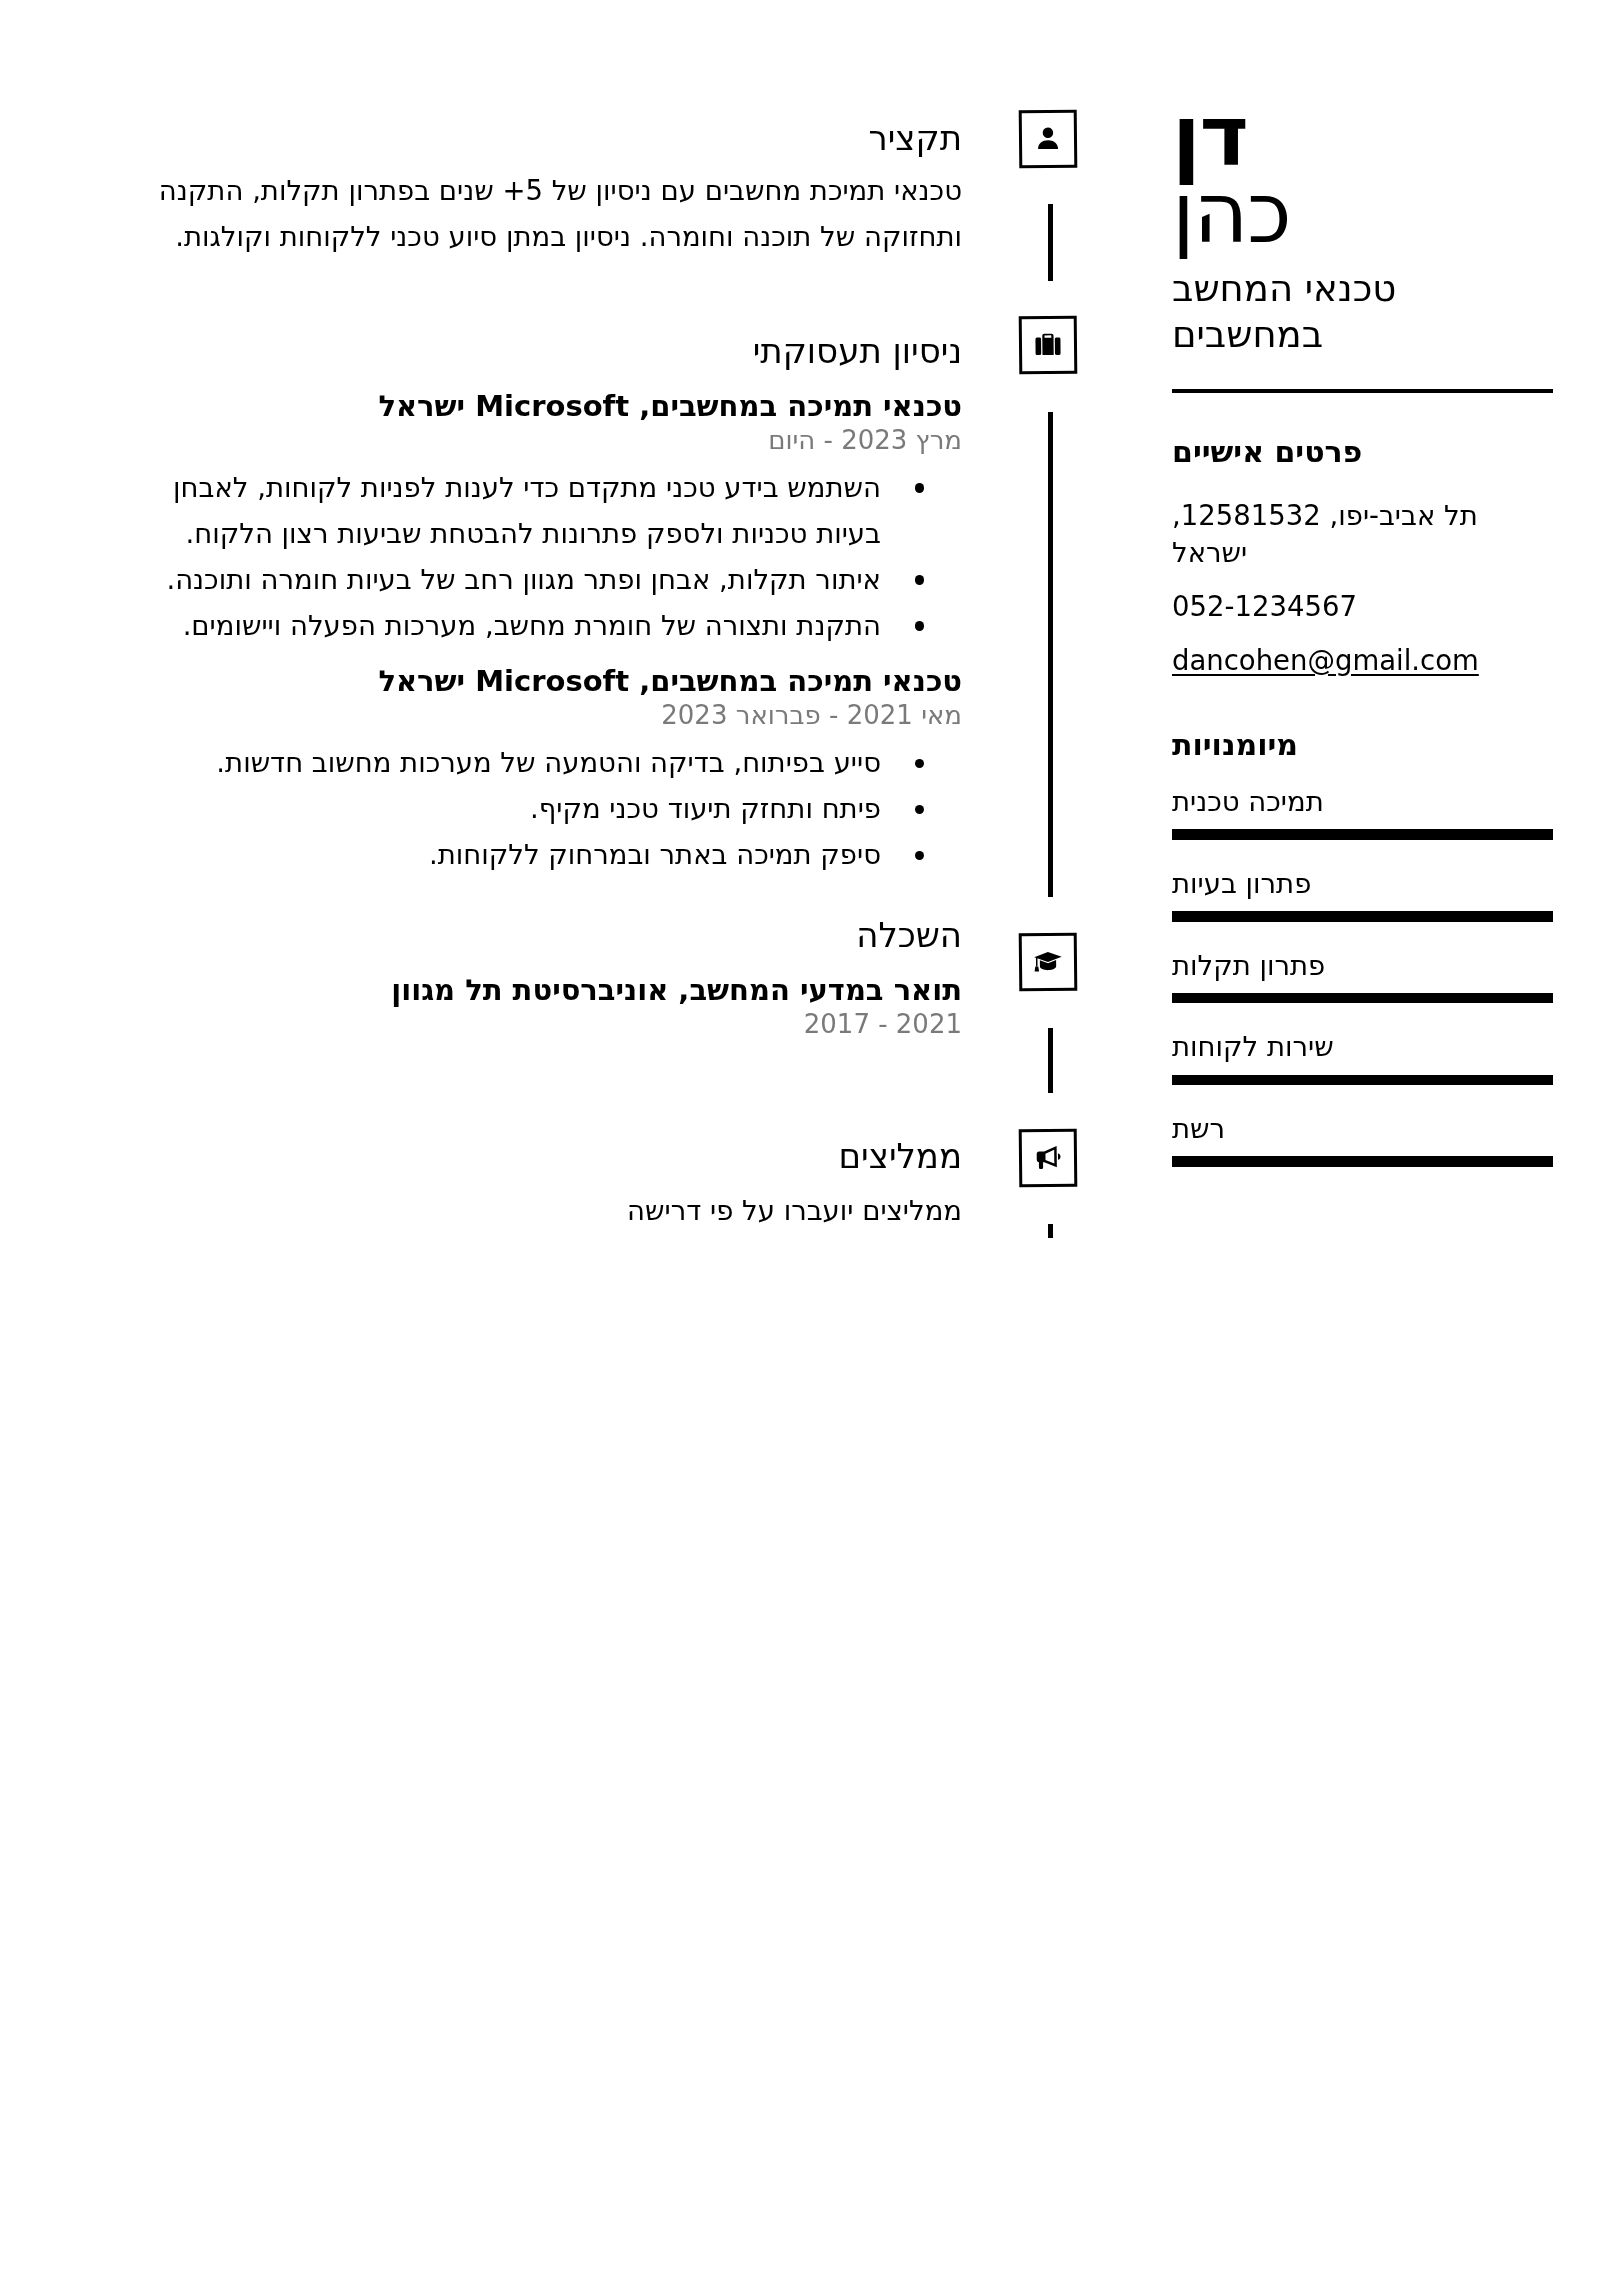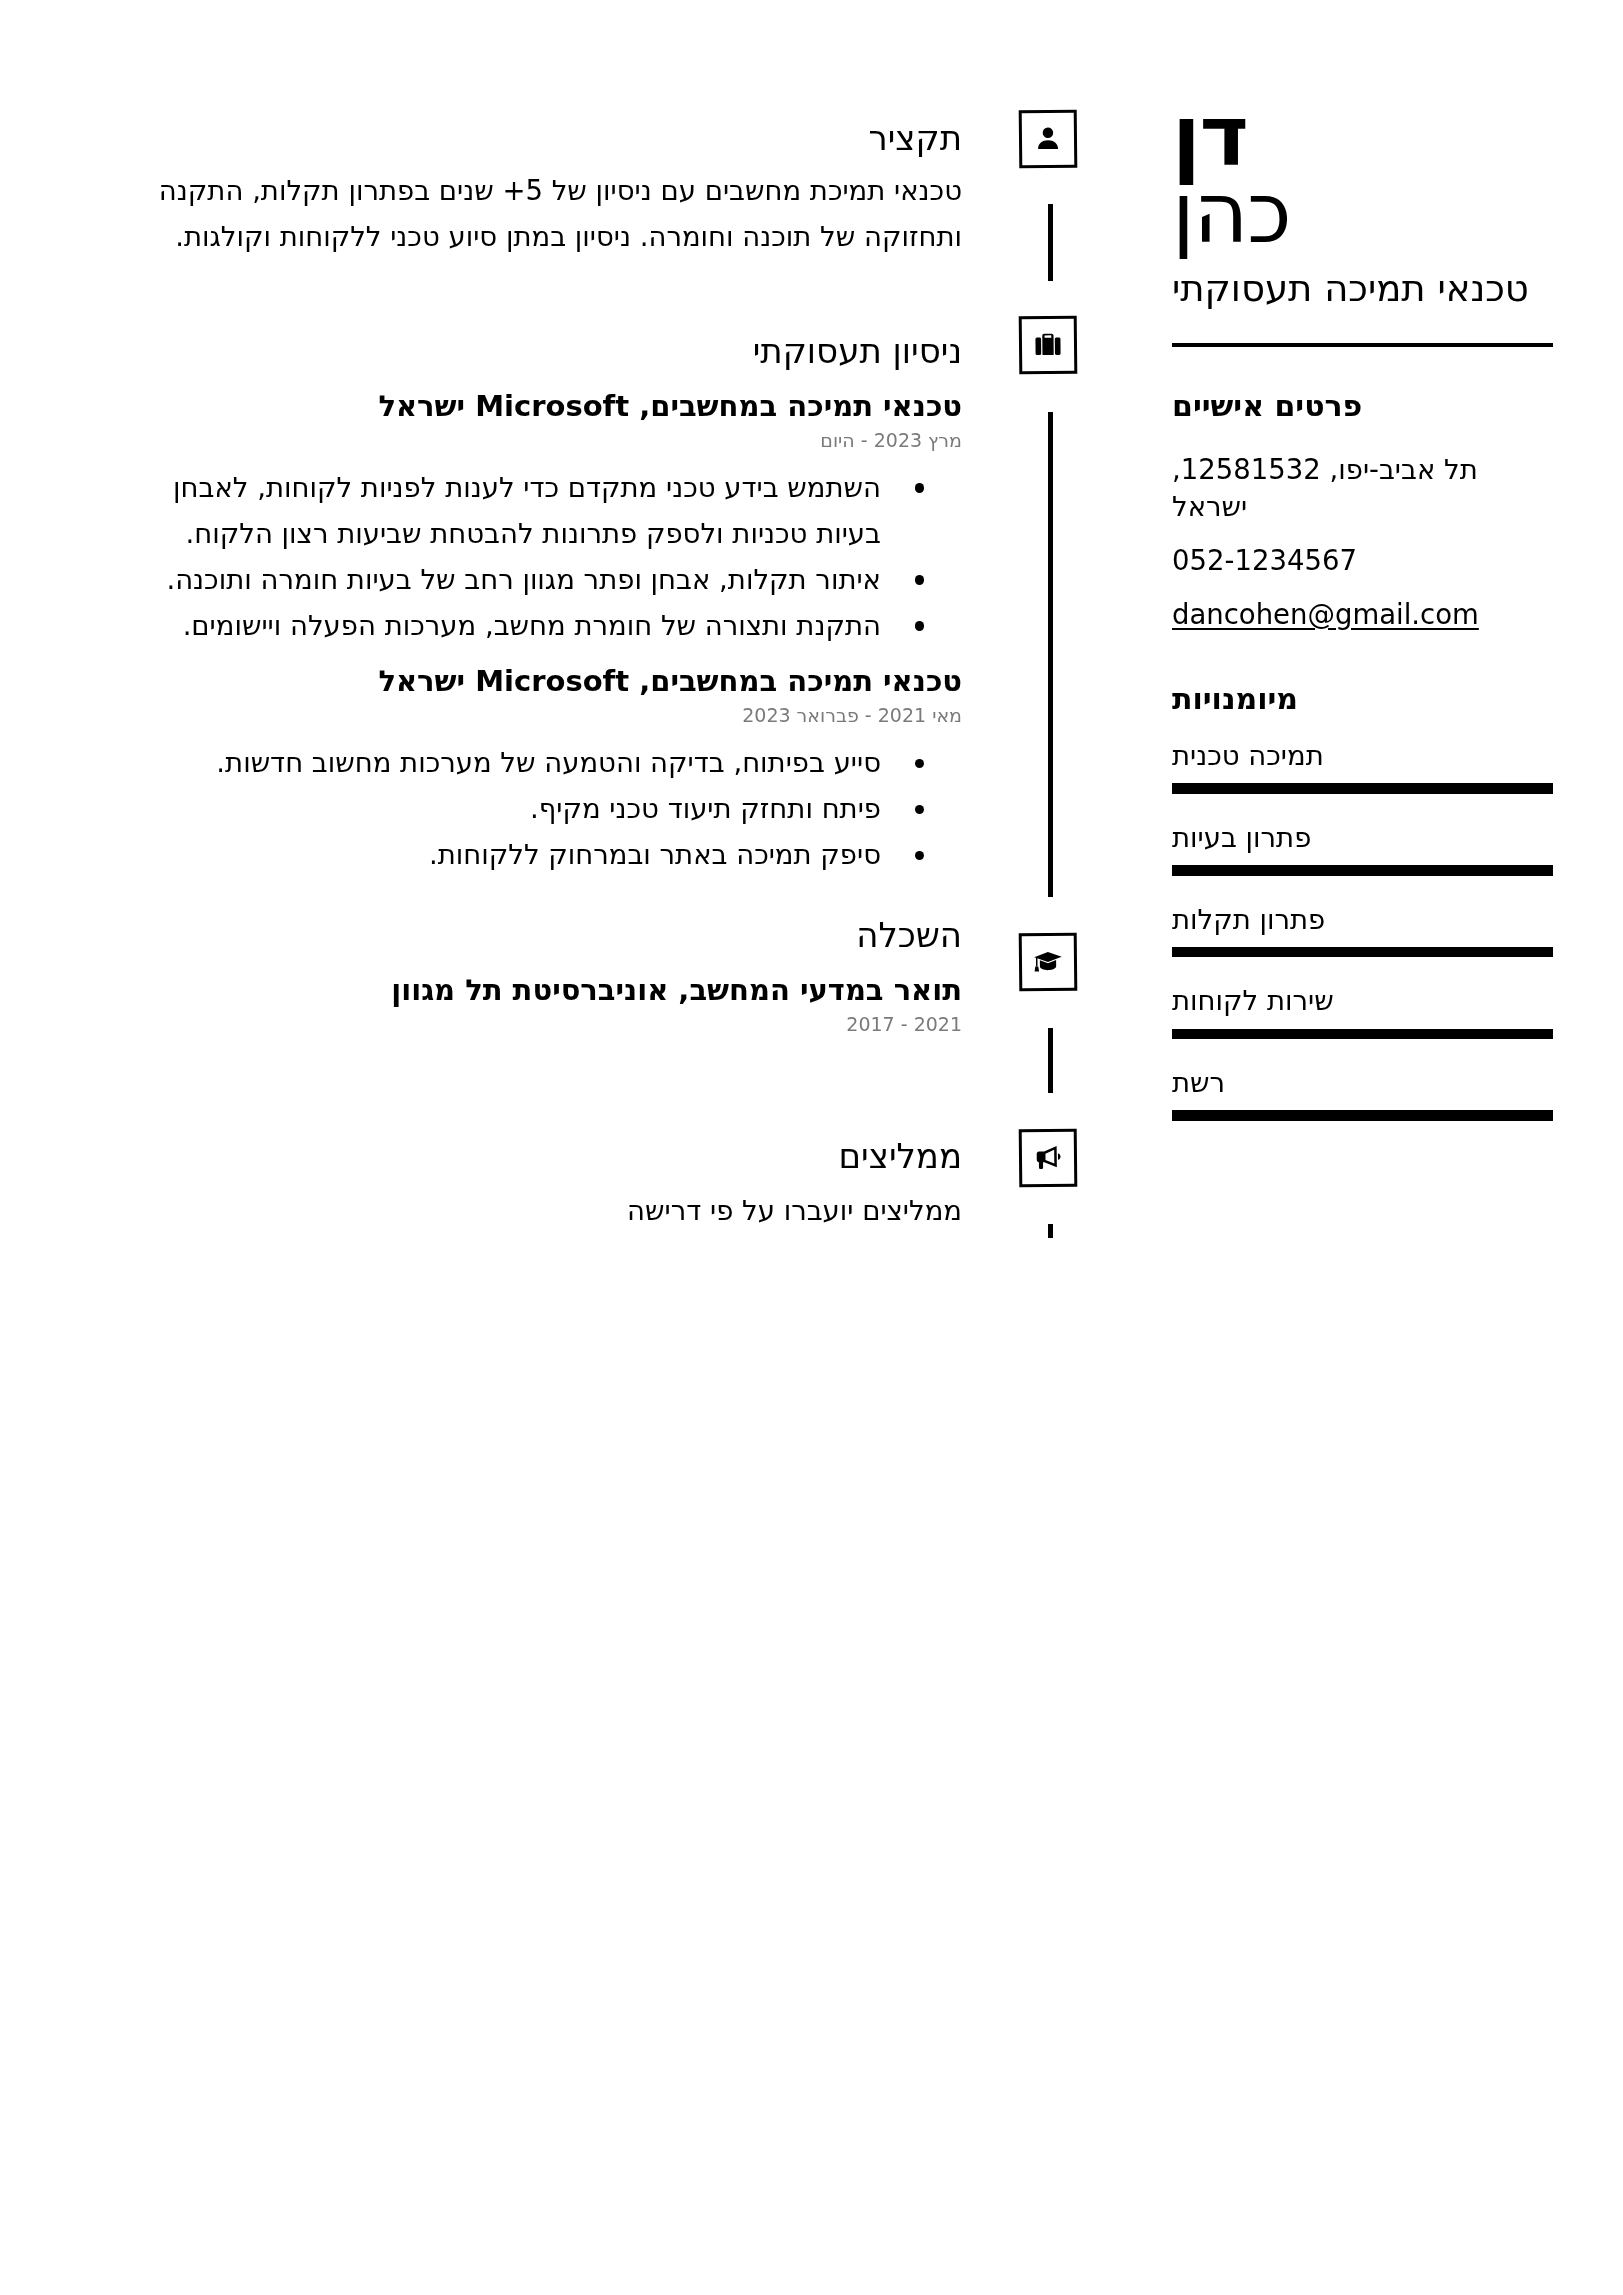--- a/index.html
+++ b/index.html
@@ -29,33 +29,33 @@
               border:3.3px solid #000; box-sizing:border-box; background:#fff;
               display:flex; align-items:center; justify-content:center; transform:rotate(-0.6deg); }
   .icon-box svg { width:30px; height:30px; }
   .vline { position:absolute; left:1048px; width:4.6px; background:#000; }
 
   
   .main { position:absolute; left:111px; width:851px; text-align:right; }
   .sec-head { font-size:34px; line-height:46px; }
   .para { font-size:27.5px; line-height:46px; }
   .entry-title { font-size:29px; font-weight:bold; line-height:38px; }
-  .entry-date { font-size:19px; color:#7a7a7a; line-height:31px; }
+  .entry-date { font-size:26px; color:#7a7a7a; line-height:31px; }
   ul.bullets { margin:7.9px 0 0 0; padding:0 81px 0 0; list-style:none; }
   ul.bullets li { font-size:27.5px; line-height:46px; position:relative; }
   ul.bullets li::before { content:""; position:absolute; right:-43px; top:19.6px;
                           width:9.2px; height:9.2px; border-radius:50%; background:#000; }
 </style>
 </head>
 <body>
 
 <div class="sidebar">
   <span class="name-line name-first">דן</span>
   <span class="name-line name-last">כהן</span>
-  <span class="job-title">טכנאי תמיכה תעסוקתי</span>
+  <span class="job-title">טכנאי המחשב במחשבים</span>
   <div class="divider"></div>
 
   <div class="side-head">פרטים אישיים</div>
   <div class="side-text first">תל אביב-יפו, 12581532, ישראל</div>
   <div class="side-text"><span dir="ltr">052-1234567</span></div>
   <div class="side-text"><a class="email" dir="ltr">dancohen@gmail.com</a></div>
 
   <div class="side-head skills-head">מיומנויות</div>
   <div class="skills-list">
     <div class="skill">

